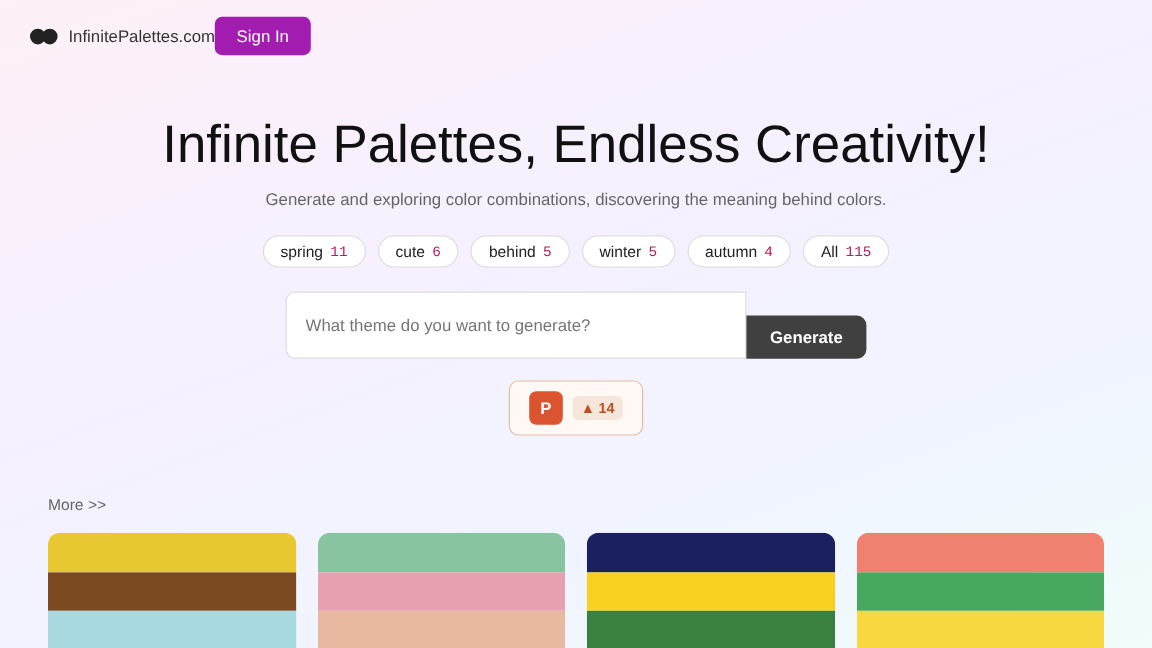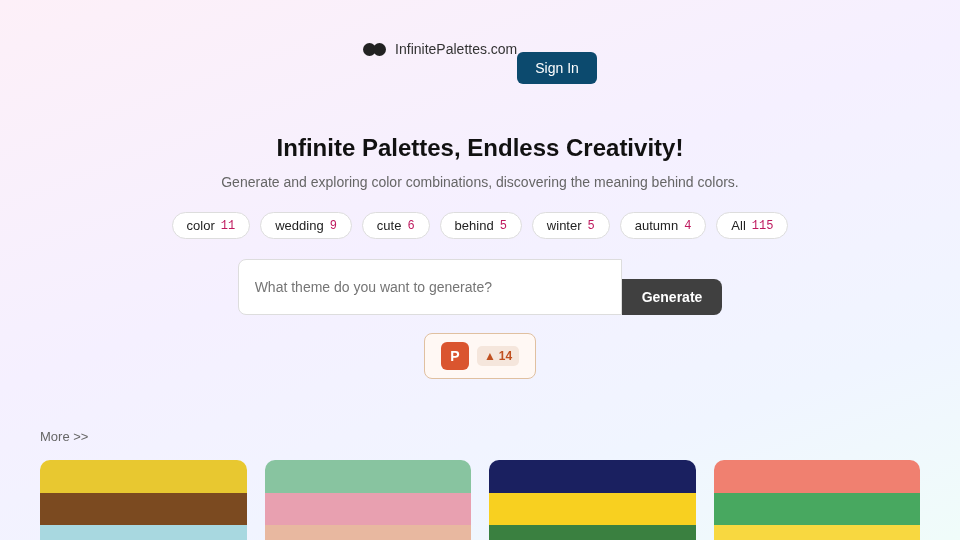--- a/index.html
+++ b/index.html
@@ -6,22 +6,22 @@
     body {
       font-family: -apple-system, BlinkMacSystemFont, 'Segoe UI', sans-serif;
       background: linear-gradient(160deg, #fdf0f8 0%, #f5f0ff 40%, #f0f5ff 70%, #f0fff8 100%);
       min-height: 540px;
       color: #222;
     }
     
     .header {
       display: flex;
       align-items: center;
-      justify-content: center;
-      padding: 14px 14px;
+      justify-content: flex-start;
+      padding: 14px 25px;
     }
     .logo {
       display: flex;
       align-items: center;
       gap: 8px;
       font-size: 14px;
       color: #333;
     }
     .logo-icon {
       width: 24px;
@@ -37,38 +37,37 @@
       background: #222;
     }
     .logo-circle2 {
       width: 13px;
       height: 13px;
       border-radius: 50%;
       background: #222;
       margin-left: -5px;
     }
     .sign-in-btn {
-      background: #0c4a6e;
+      background: #a21caf;
       color: #fff;
       border: none;
       border-radius: 6px;
       padding: 8px 18px;
       font-size: 14px;
       cursor: pointer;
       font-weight: 500;
-      margin-top: 38px;
     }
     
     .hero {
       text-align: center;
       padding: 36px 20px 20px;
     }
     .hero h1 {
-      font-size: 24px;
-      font-weight: 700;
+      font-size: 44px;
+      font-weight: 400;
       color: #111;
       margin-bottom: 12px;
     }
     .hero p {
       font-size: 14px;
       color: #666;
       margin-bottom: 22px;
     }
     
     .tags {
@@ -218,26 +217,22 @@
   </div>
   <button class="sign-in-btn">Sign In</button>
 </header>
 
 <section class="hero">
   <h1>Infinite Palettes, Endless Creativity!</h1>
   <p>Generate and exploring color combinations, discovering the meaning behind colors.</p>
 
   <div class="tags">
   <div class="tag">
-        <span>color</span>
+        <span>spring</span>
         <span class="tag-count">11</span>
-      </div>
-      <div class="tag">
-        <span>wedding</span>
-        <span class="tag-count">9</span>
       </div>
       <div class="tag">
         <span>cute</span>
         <span class="tag-count">6</span>
       </div>
       <div class="tag">
         <span>behind</span>
         <span class="tag-count">5</span>
       </div>
       <div class="tag">

